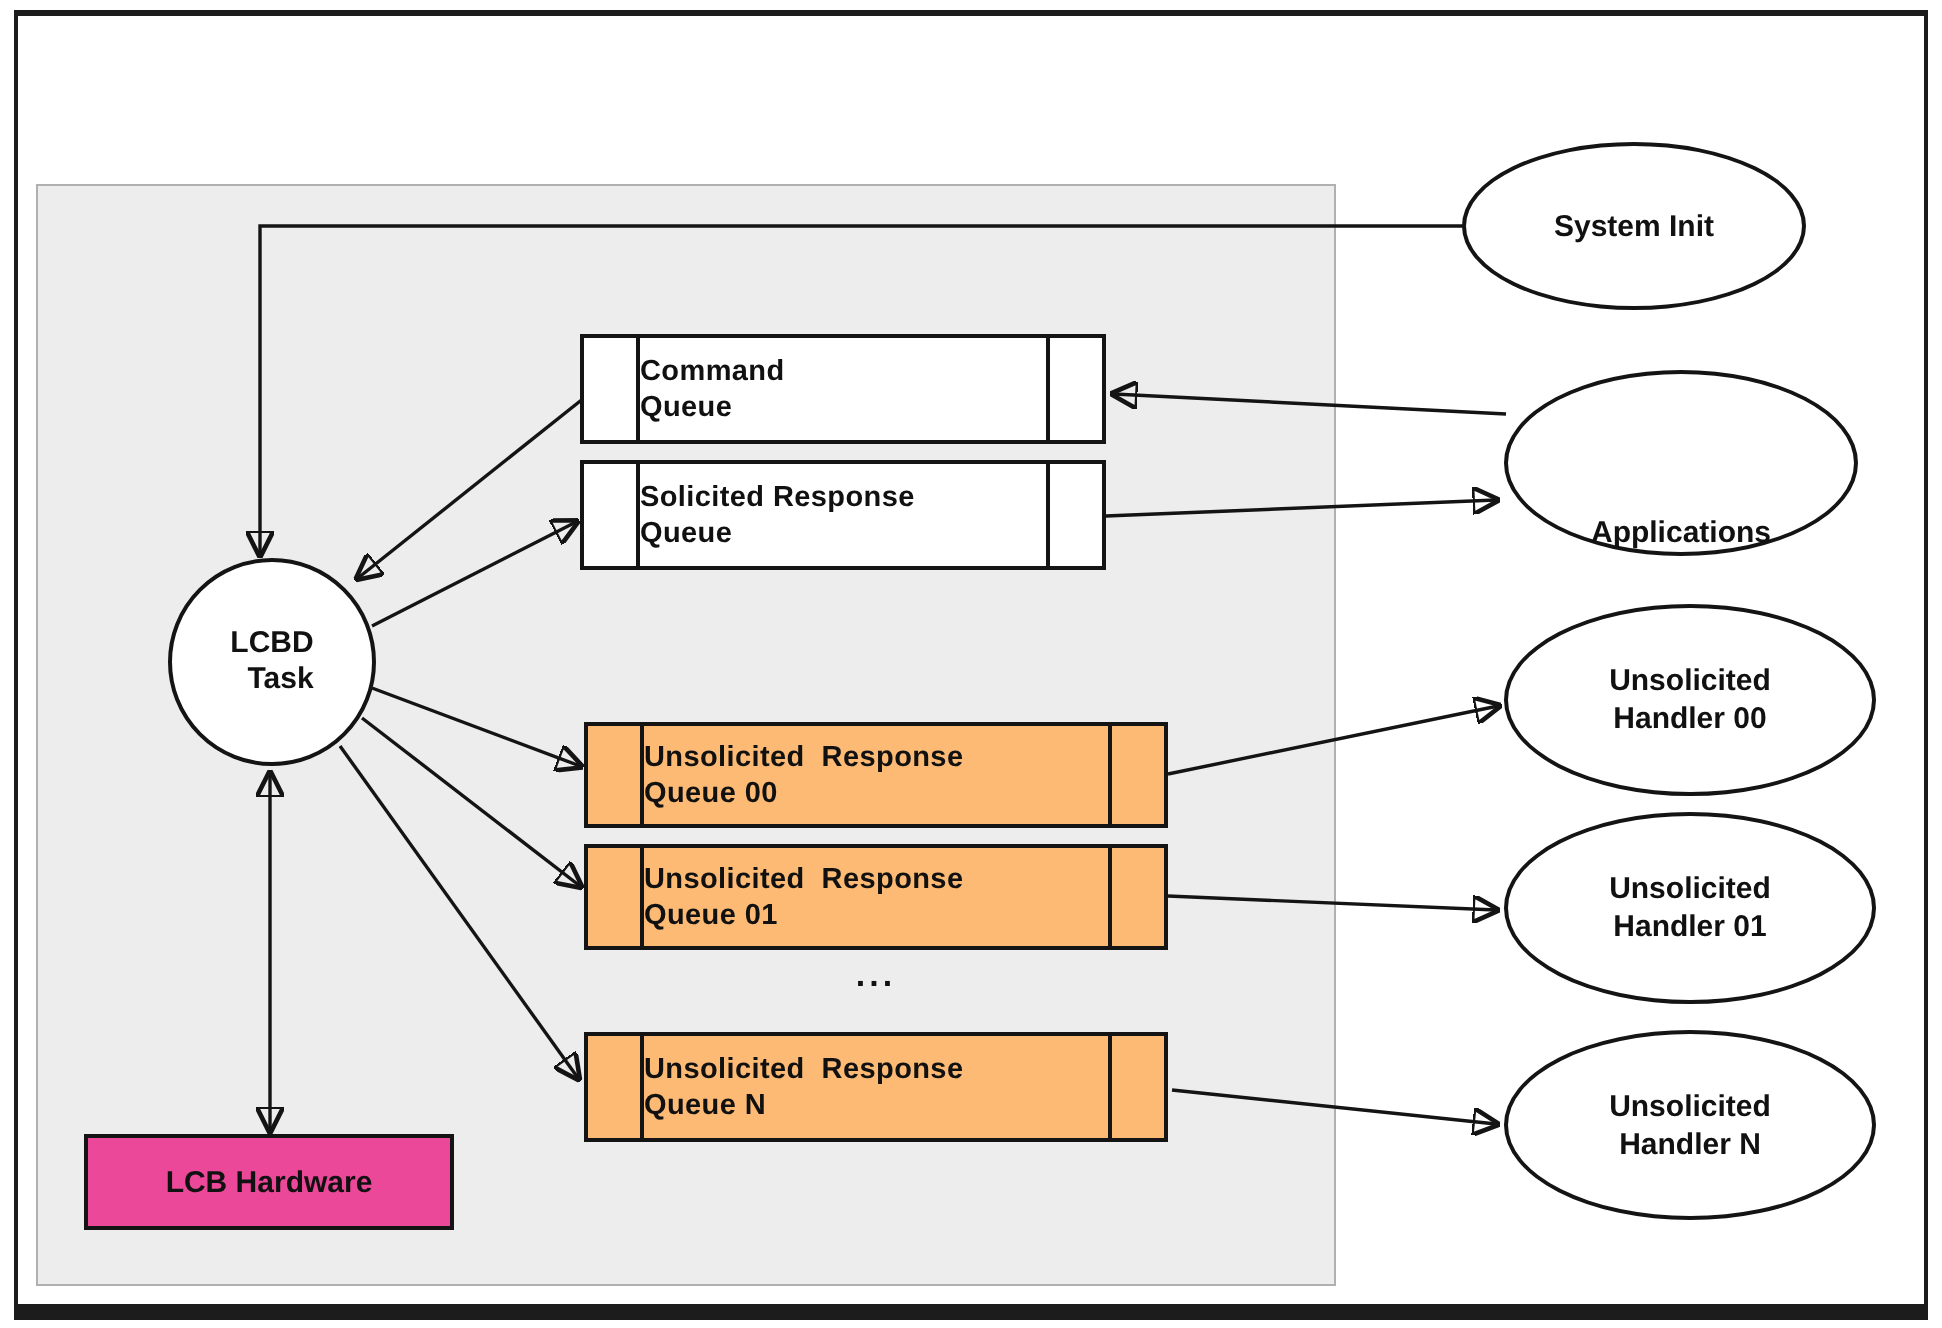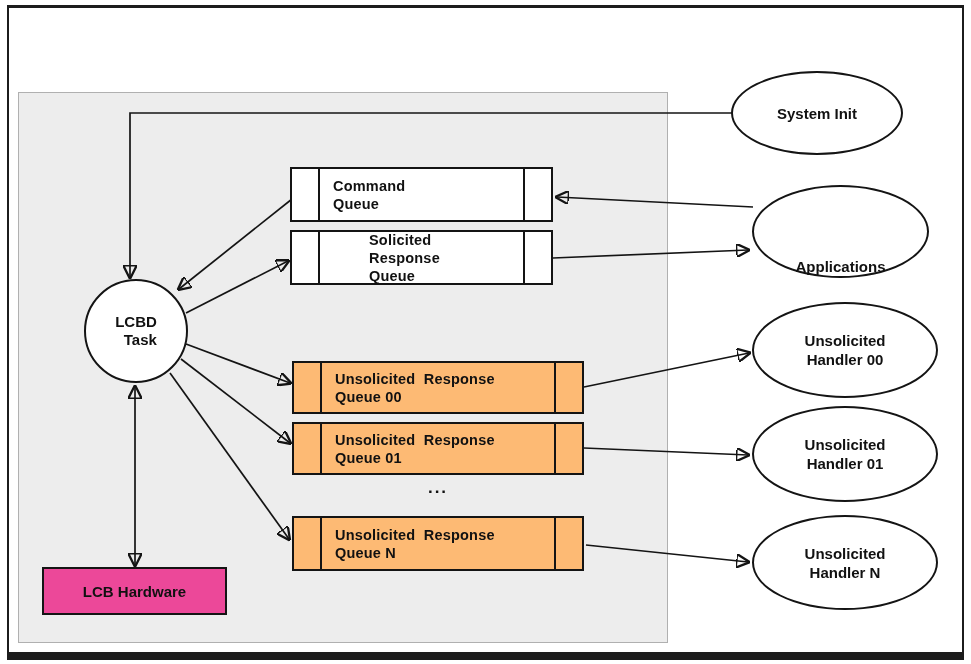--- a/index.html
+++ b/index.html
@@ -25,21 +25,21 @@
   .qbox{
     position:absolute;display:flex;box-sizing:border-box;border:2px solid #141414;
     background:#fff;
   }
   .qbox.gray{background:#fdba74;}
   .qcell{flex:0 0 26px;}
   .qcell.left{border-right:2px solid #141414;}
   .qcell.right{border-left:2px solid #141414;}
   .qlabel{
     flex:1;display:flex;flex-direction:column;justify-content:center;
-    padding-left:13px;font-weight:bold;font-size:14.5px;line-height:18px;
+    padding-left:0;font-weight:bold;font-size:14.5px;line-height:18px;
     white-space:pre-wrap;letter-spacing:.2px;
   }
   
   .rectnode{
     position:absolute;box-sizing:border-box;border:2px solid #141414;background:#ec4899;
     display:flex;align-items:center;justify-content:center;
     font-weight:bold;font-size:15px;
   }
   
   .circlenode{
@@ -90,21 +90,21 @@
 Task</span>
   </div>
 
   <div class="qbox" style="left:290px;top:167px;width:263px;height:55px;">
     <div class="qcell left"></div>
     <div class="qlabel">Command
 Queue</div>
     <div class="qcell right"></div>
   </div>
 
-  <div class="qbox" style="left:290px;top:230px;width:263px;height:55px;gap:36px;">
+  <div class="qbox" style="left:290px;top:230px;width:263px;height:55px;">
     <div class="qcell left"></div>
     <div class="qlabel">Solicited Response
 Queue</div>
     <div class="qcell right"></div>
   </div>
 
   <div class="qbox gray" style="left:292px;top:361px;width:292px;height:53px;">
     <div class="qcell left"></div>
     <div class="qlabel">Unsolicited  Response
 Queue 00</div>

